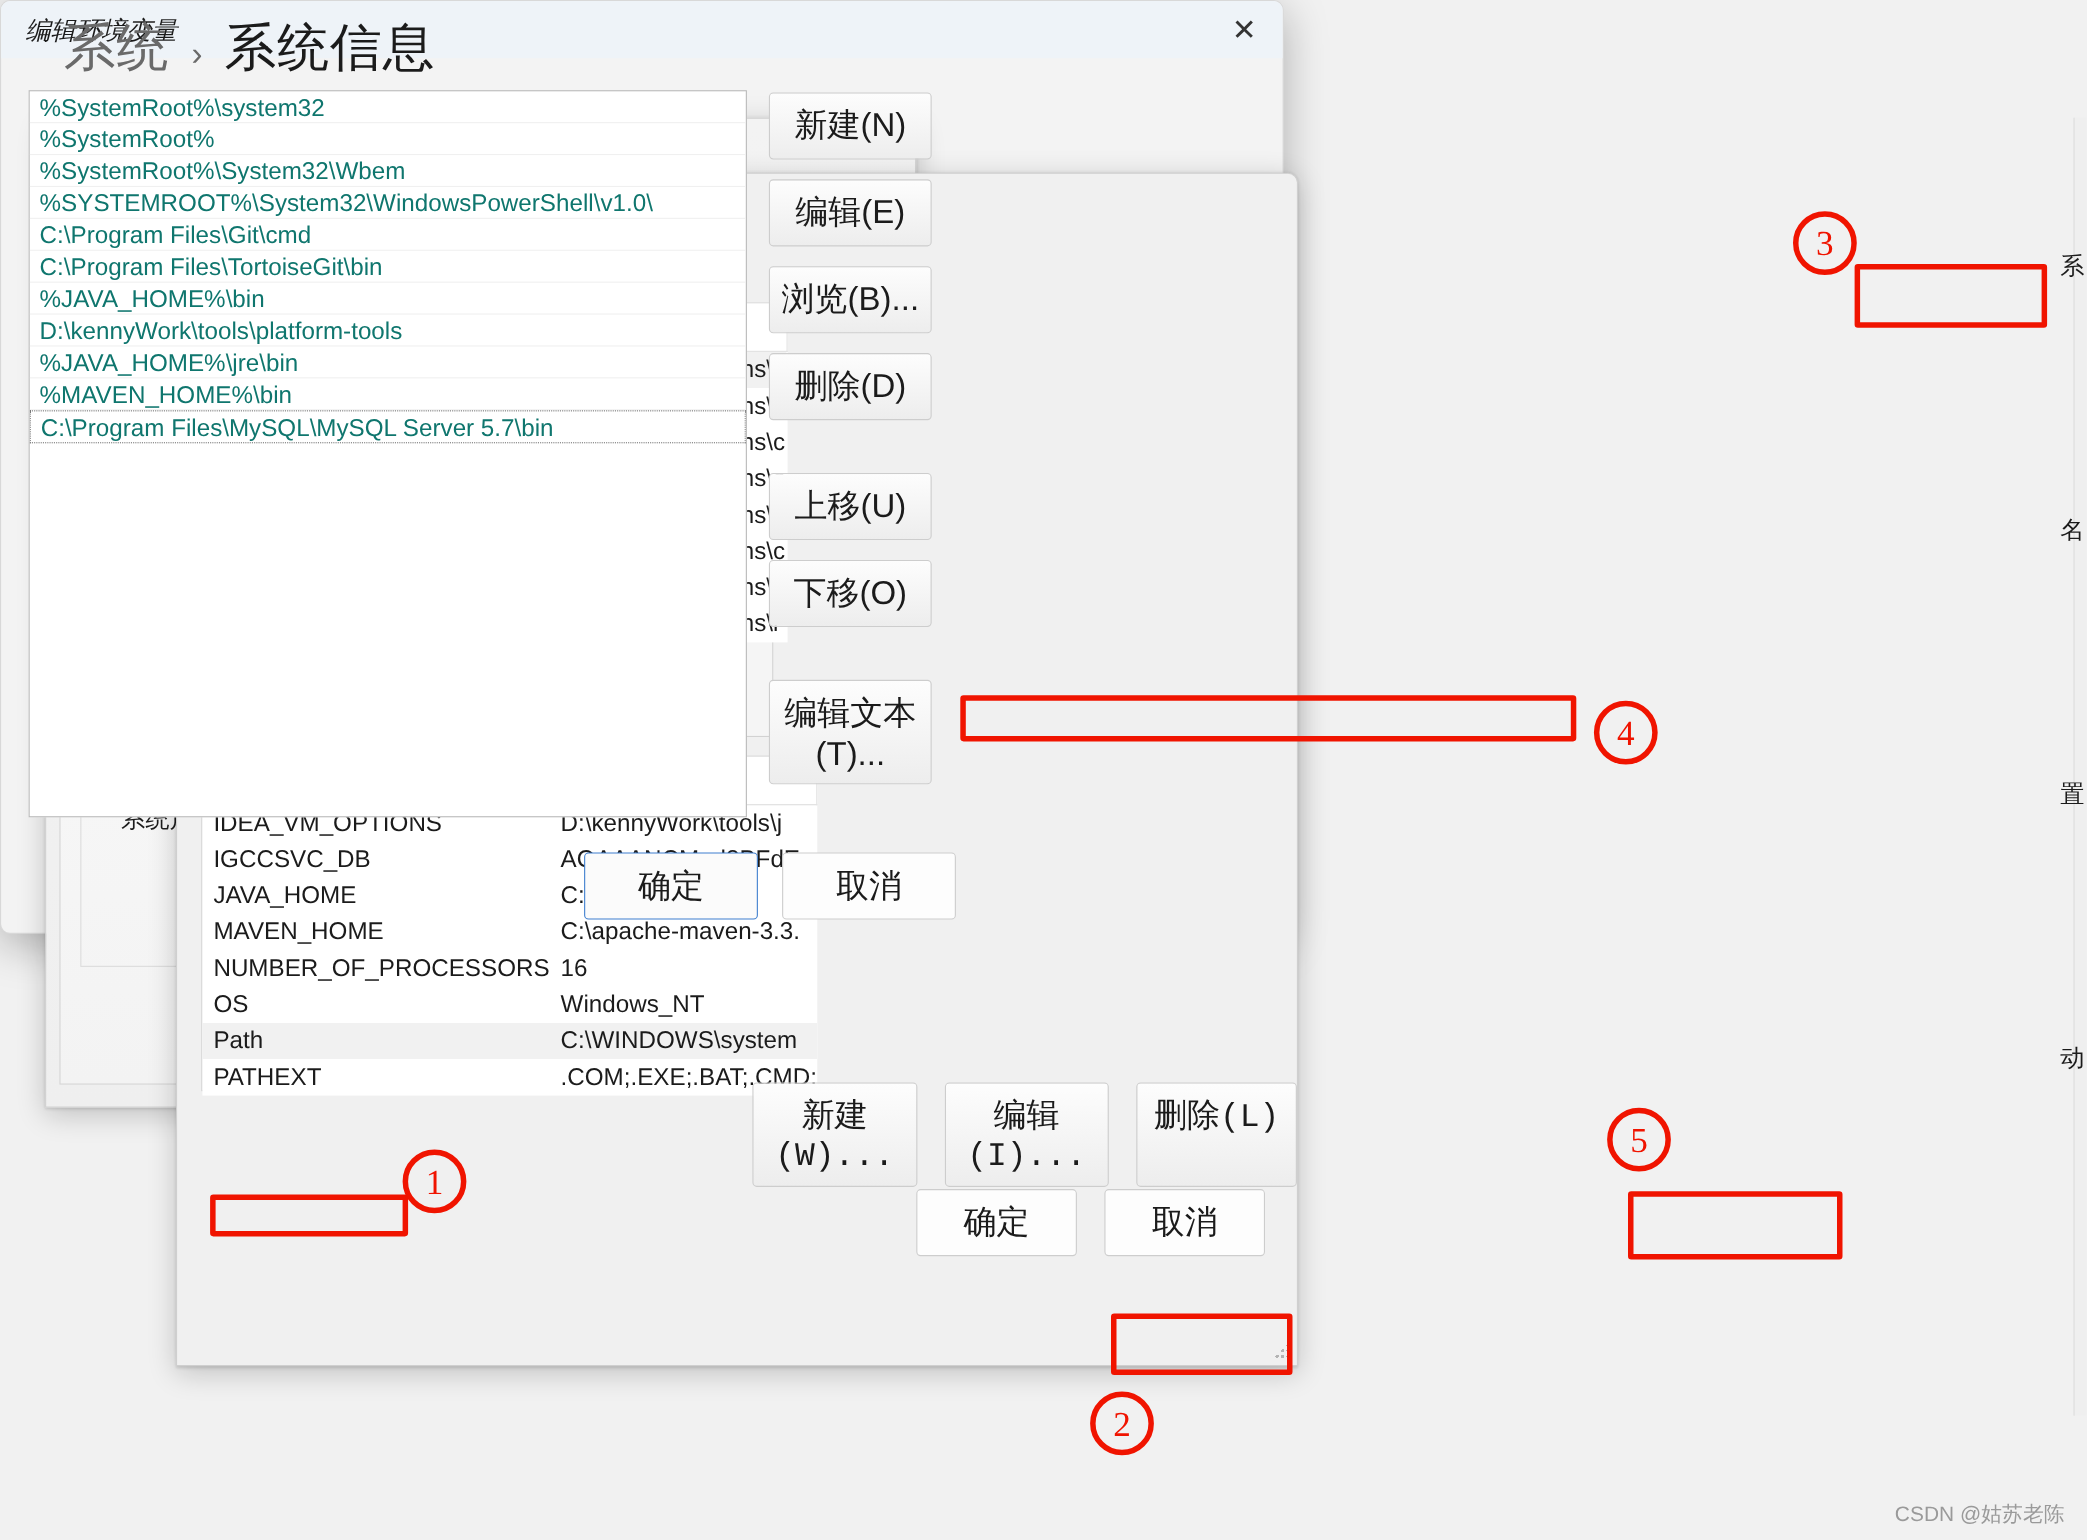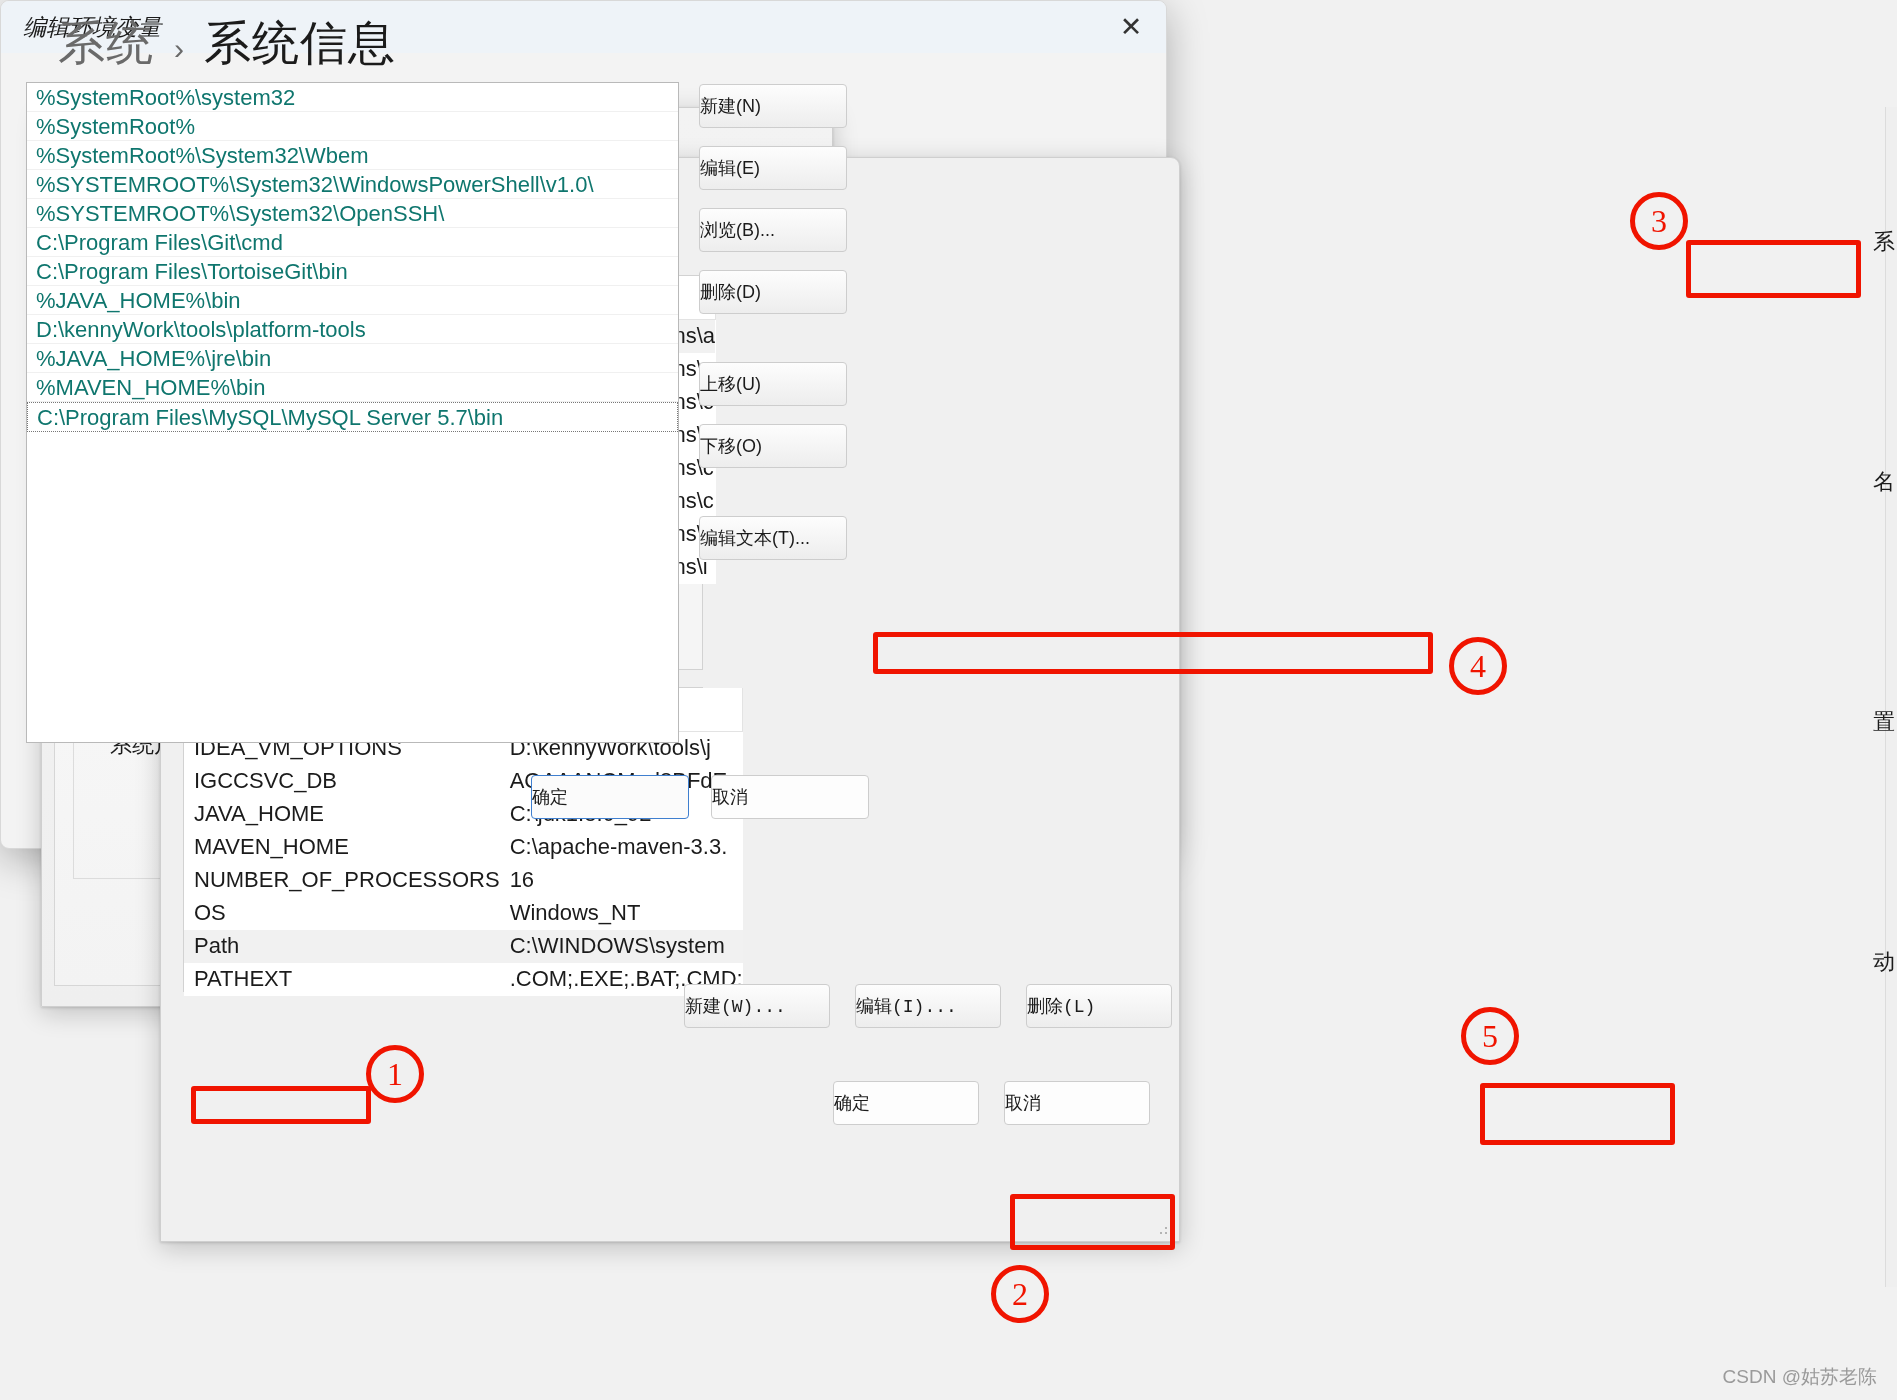--- a/index.html
+++ b/index.html
@@ -83,24 +83,24 @@
   }
   .tbl td {
     font-size: 22px; color: #1b1b1b; padding: 3px 0 4px 10px;
     white-space: nowrap; overflow: hidden;
   }
   .tbl tr.sel td { background: #f1f1f1; }
   .col-var { width: 290px; }
 
   .ev-btnrow { position: absolute; display: flex; gap: 25px; }
   .btn {
-    font-size: 18px; color: #1b1b1b;
+    font-size: 30px; color: #1b1b1b;
     background: linear-gradient(180deg,#fdfdfd 0%,#ededed 100%);
     border: 1px solid #cdcdcd; border-radius: 4px;
-    padding: 9px 0; text-align: left; min-width: 146px;
+    padding: 9px 0; text-align: center; min-width: 146px;
   }
   .btn.plain { background: #fdfdfd; }
   .btn.default {
     border: 1px solid #3f7fcf; background: #fbfbfb;
   }
 
   
   #editwin {
     left: 694px; top: 122px; width: 1167px; height: 849px;
     background: #f3f3f3; border: 1px solid #d8d8d8; border-radius: 9px;
@@ -321,21 +321,20 @@
     <div class="titlebar">
       <span class="t">编辑环境变量</span>
       <span class="closebtn">✕</span>
     </div>
 
     <div class="pathlist">
         <div class="prow">%SystemRoot%\system32</div>
         <div class="prow">%SystemRoot%</div>
         <div class="prow">%SystemRoot%\System32\Wbem</div>
         <div class="prow">%SYSTEMROOT%\System32\WindowsPowerShell\v1.0\</div>
-        <div class="prow">%SYSTEMROOT%\System32\OpenSSH\</div>
         <div class="prow">C:\Program Files\Git\cmd</div>
         <div class="prow">C:\Program Files\TortoiseGit\bin</div>
         <div class="prow">%JAVA_HOME%\bin</div>
         <div class="prow">D:\kennyWork\tools\platform-tools</div>
         <div class="prow">%JAVA_HOME%\jre\bin</div>
         <div class="prow">%MAVEN_HOME%\bin</div>
         <div class="prow focus">C:\Program Files\MySQL\MySQL Server 5.7\bin</div>
       </div>
 
     <div class="sidebtns">

